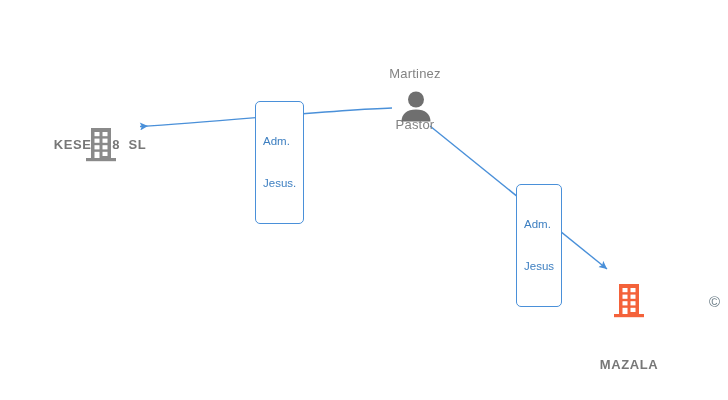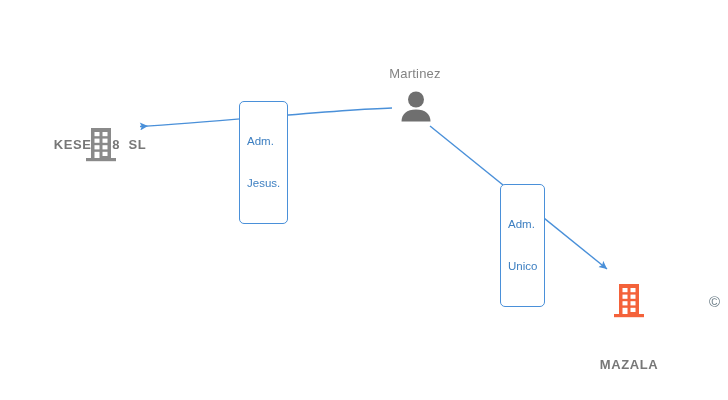--- a/index.html
+++ b/index.html
@@ -48,20 +48,21 @@
     border:1.5px solid #4a90d9;
     border-radius:5px;
     color:#3d7fc1;
     font-size:11.5px;
     line-height:14px;
     padding:4px 7px 5px 7px;
     text-align:left;
     white-space:pre;
     box-sizing:border-box;
     user-select:none;
+    margin-left:16px;
   }
   .edge-label span{display:block;}
 
   
   #watermark{
     position:absolute;
     right:8px;bottom:6px;
     display:flex;align-items:center;gap:3px;
     user-select:none;
   }
@@ -96,20 +97,21 @@
       </marker>
     </defs>
 
     <path d="M392,108 C330,110 230,121 140,126.5" fill="none" stroke="#4a90d9" stroke-width="1.4" marker-end="url(#arrowL)"></path>
 
     <path d="M430,126 L607,269" fill="none" stroke="#4a90d9" stroke-width="1.4" marker-end="url(#arrowR)"></path>
   </svg>
 
   <div class="node-label person-label" style="left:355px;top:31px;width:120px;">
     <div>Martinez</div>
+    <div>Pastor</div>
   </div>
 
   <div class="node-icon" style="left:398px;top:90px;">
     <svg width="36" height="32" viewBox="0 0 36 32" xmlns="http://www.w3.org/2000/svg">
       <circle cx="18" cy="9.5" r="8" fill="#6f6f6f"></circle>
       <path d="M18,19.5 C8.8,19.5 3.5,24.2 3.5,31.5 L32.5,31.5 C32.5,24.2 27.2,19.5 18,19.5 Z" fill="#6f6f6f"></path>
     </svg>
   </div>
 
   <div class="node-label company-label" style="left:35px;top:102px;width:130px;">
@@ -163,20 +165,20 @@
     
   </div>
 
   <div class="edge-label" style="left:239px;top:101px;">
     <span>Adm.</span>
     <span>Jesus.</span>
   </div>
 
   <div class="edge-label" style="left:500px;top:184px;">
     <span>Adm.</span>
-    <span>Unico</span>
+    <span>Jesus</span>
   </div>
 
   <div id="watermark">
     <span class="c-mark">©</span>
   </div>
 
 </div>
 
 </body></html>

